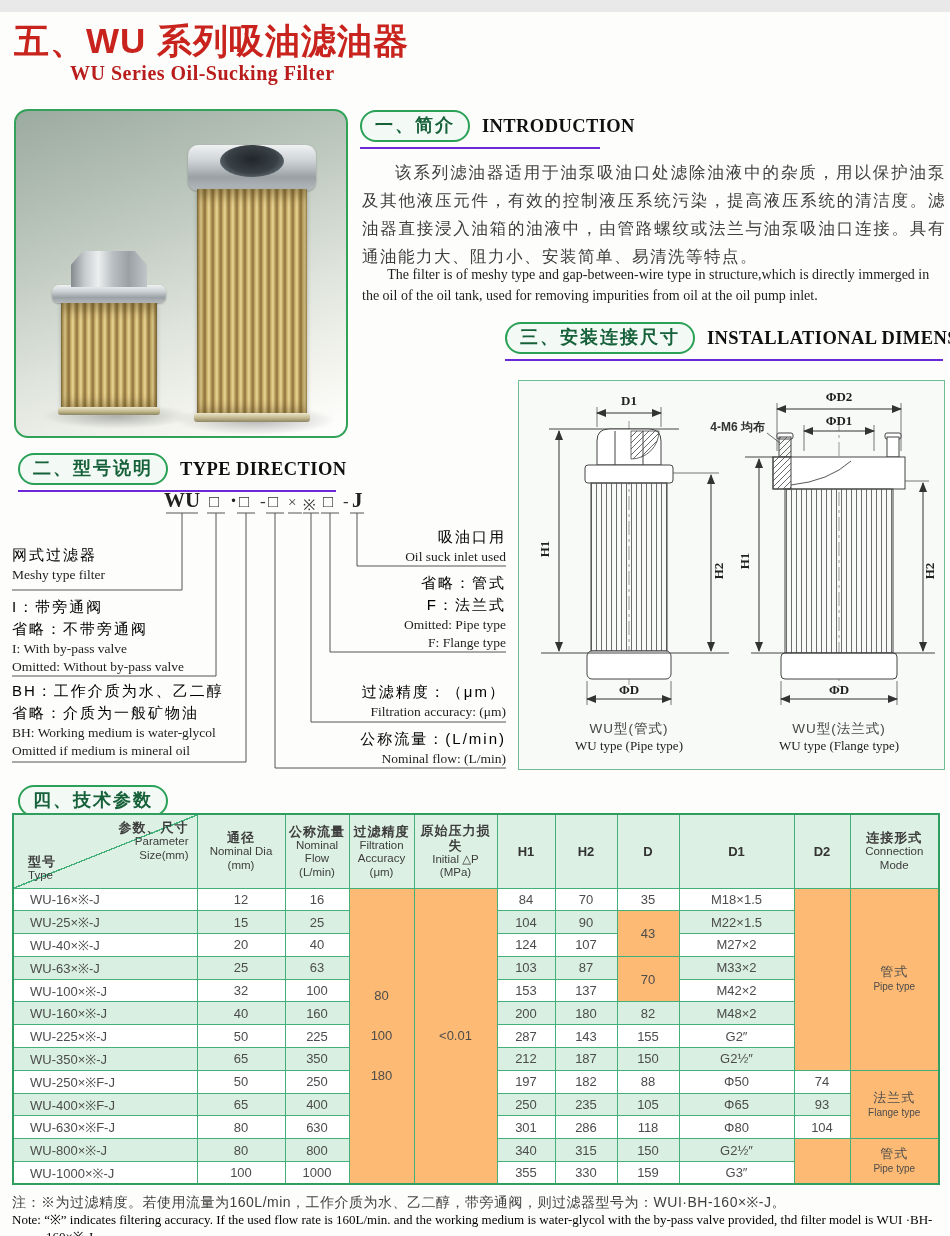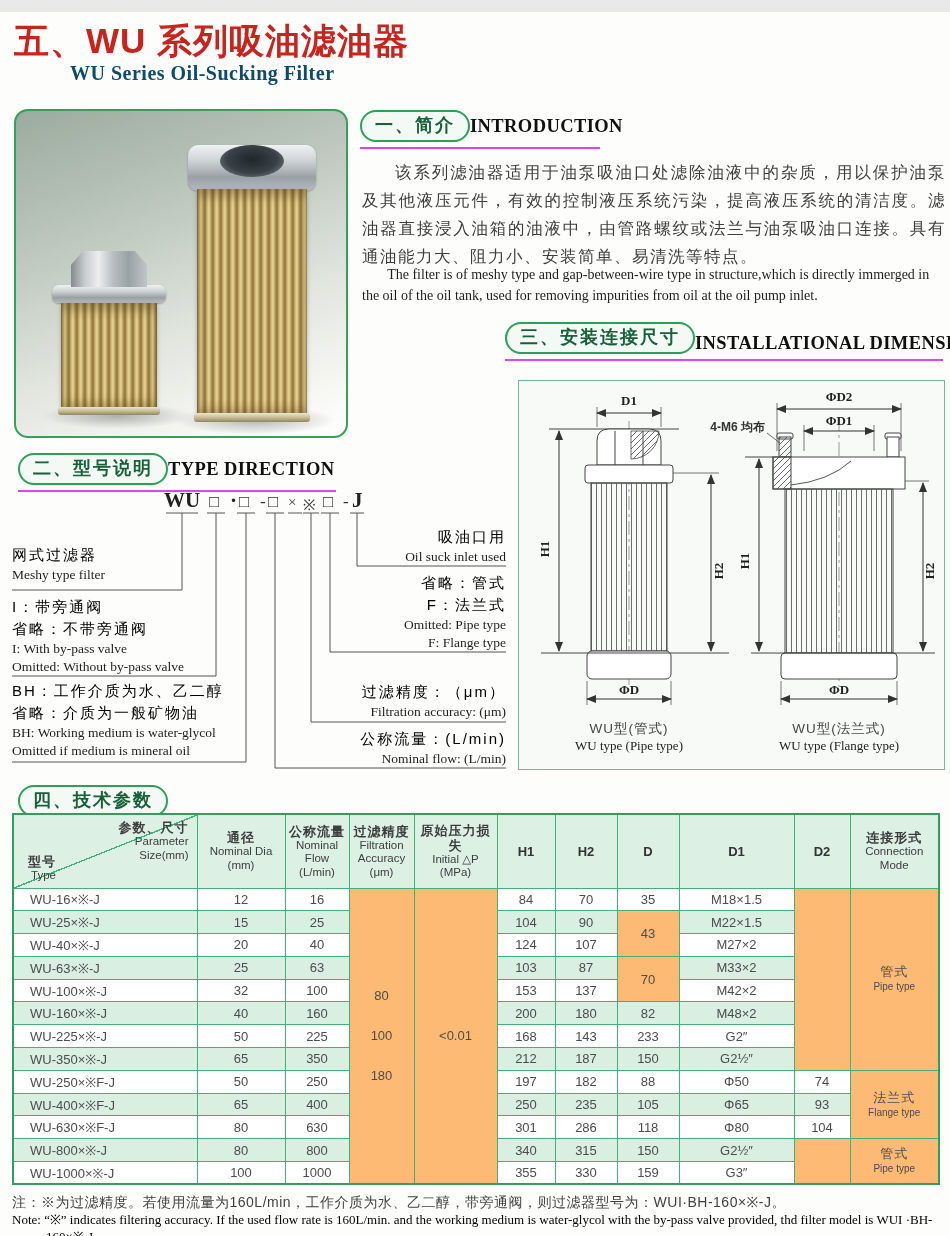--- a/index.html
+++ b/index.html
@@ -2,25 +2,25 @@
 <html><head>
 <meta charset="utf-8">
 <style>
   html,body{margin:0;padding:0;background:#e9e9e9;}
   .page{position:relative;width:950px;height:1236px;background:#fefefdff;background:#fdfdfb;
         font-family:"Liberation Sans",sans-serif;overflow:hidden;margin:12px auto;}
   .abs{position:absolute;}
 
   
   .title-cn{left:14px;top:6px;font-size:35px;font-weight:bold;color:#c8231d;letter-spacing:1px;}
-  .title-en{left:70px;top:50px;font-size:20px;font-weight:bold;color:#0c4a6e;
+  .title-en{left:70px;top:50px;font-size:20px;font-weight:bold;color:#b91c1c;
             font-family:"Liberation Serif",serif;letter-spacing:.5px;}
 
   
-  .sec{display:flex;align-items:center;gap:0;border-bottom:2px solid #d946ef;padding-bottom:5px;}
+  .sec{display:flex;align-items:center;gap:12px;border-bottom:2px solid #6d28d9;padding-bottom:5px;}
   .pill{border:2px solid #2aa156;border-radius:17px;background:#f3faf5;color:#17613a;
         font-weight:bold;font-size:18px;padding:1px 13px 3px;letter-spacing:2px;white-space:nowrap;}
   .sec-en{font-family:"Liberation Serif",serif;font-weight:bold;font-size:18.5px;color:#101010;
           letter-spacing:.4px;white-space:nowrap;}
 
   
   .photo{left:14px;top:97px;width:330px;height:325px;border:2px solid #31a257;border-radius:14px;
          overflow:hidden;background:linear-gradient(160deg,#9cab9f 0%,#b9c4ba 30%,#dfe4dd 62%,#f5f5f0 85%,#ffffff 100%);}
   .gshadow{position:absolute;border-radius:50%;
            background:radial-gradient(ellipse,rgba(40,45,42,.32),rgba(40,45,42,0) 70%);}
@@ -68,21 +68,21 @@
   .ptable thead th{font-weight:normal;}
   .ptable tbody tr{height:22.8px;background:#ffffff;}
   .ptable tbody tr:nth-child(even){background:#d9efe1;}
   .ptable .merged{background:#fdba74;}
   .hl-cn{display:block;font-size:13px;font-weight:600;color:#3d3d3d;line-height:15px;letter-spacing:1px;}
   .hl-en{display:block;font-size:11.5px;color:#3d3d3d;line-height:13.5px;}
   .hl-one{font-size:13px;color:#333;font-weight:600;}
   .cell-model{text-align:left !important;padding-left:16px !important;}
   .corner{position:relative;background-image:linear-gradient(to bottom right,transparent calc(50% - .7px),#43af79 calc(50% - .7px),#43af79 calc(50% + .7px),transparent calc(50% + .7px));}
   .corner .tr{position:absolute;top:5px;right:8px;text-align:right;}
-  .corner .bl{position:absolute;bottom:5px;left:14px;text-align:right;}
+  .corner .bl{position:absolute;bottom:5px;left:14px;text-align:left;}
   .filt-stack{display:flex;flex-direction:column;gap:25px;align-items:center;justify-content:center;}
   .conn-cn{display:block;font-size:13px;color:#4c4c4c;letter-spacing:1px;line-height:16px;}
   .conn-en{display:block;font-size:10px;color:#4c4c4c;line-height:14px;}
 
   
   .note-cn{left:12px;top:1180px;width:928px;font-size:14px;color:#3f3f3f;letter-spacing:.5px;}
   .note-en{left:12px;top:1200px;width:905px;font-size:13px;color:#000000;font-family:"Liberation Serif",serif;
            line-height:16.5px;padding-left:34px;text-indent:-34px;}
 </style>
 </head>
@@ -112,21 +112,21 @@
   </div>
 
   <div class="abs sec" style="left:360px;top:98px;width:240px;">
     <span class="pill">一、简介</span>
     <span class="sec-en">INTRODUCTION</span>
   </div>
 
   <div class="abs intro-cn">该系列滤油器适用于油泵吸油口处滤除油液中的杂质，用以保护油泵及其他液压元件，有效的控制液压系统污染，提高液压系统的清洁度。滤油器直接浸入油箱的油液中，由管路螺纹或法兰与油泵吸油口连接。具有通油能力大、阻力小、安装简单、易清洗等特点。</div>
   <div class="abs intro-en">The filter is of meshy type and gap-between-wire type in structure,which is directly immerged in the oil of the oil tank, used for removing impurities from oil at the oil pump inlet.</div>
 
-  <div class="abs sec" style="left:505px;top:310px;width:438px;align-items:flex-end;">
+  <div class="abs sec" style="left:505px;top:310px;width:438px;">
     <span class="pill">三、安装连接尺寸</span>
     <span class="sec-en">INSTALLATIONAL DIMENSIONS</span>
   </div>
 
   <div class="abs panel">
     <svg width="423" height="386" viewBox="0 0 423 386">
       <defs>
         <pattern id="vlines" width="5" height="8" patternUnits="userSpaceOnUse">
           <path d="M2.5,0 V8" stroke="#6d6d6d" stroke-width="1"></path>
         </pattern>
@@ -394,23 +394,23 @@
         <td>160</td>
         <td>200</td>
         <td>180</td>
         <td>82</td>
         <td>M48×2</td>
       </tr>
       <tr>
         <td class="cell-model">WU-225×※-J</td>
         <td>50</td>
         <td>225</td>
-        <td>168</td>
+        <td>287</td>
         <td>143</td>
-        <td>233</td>
+        <td>155</td>
         <td>G2″</td>
       </tr>
       <tr>
         <td class="cell-model">WU-350×※-J</td>
         <td>65</td>
         <td>350</td>
         <td>212</td>
         <td>187</td>
         <td>150</td>
         <td>G2½″</td>

